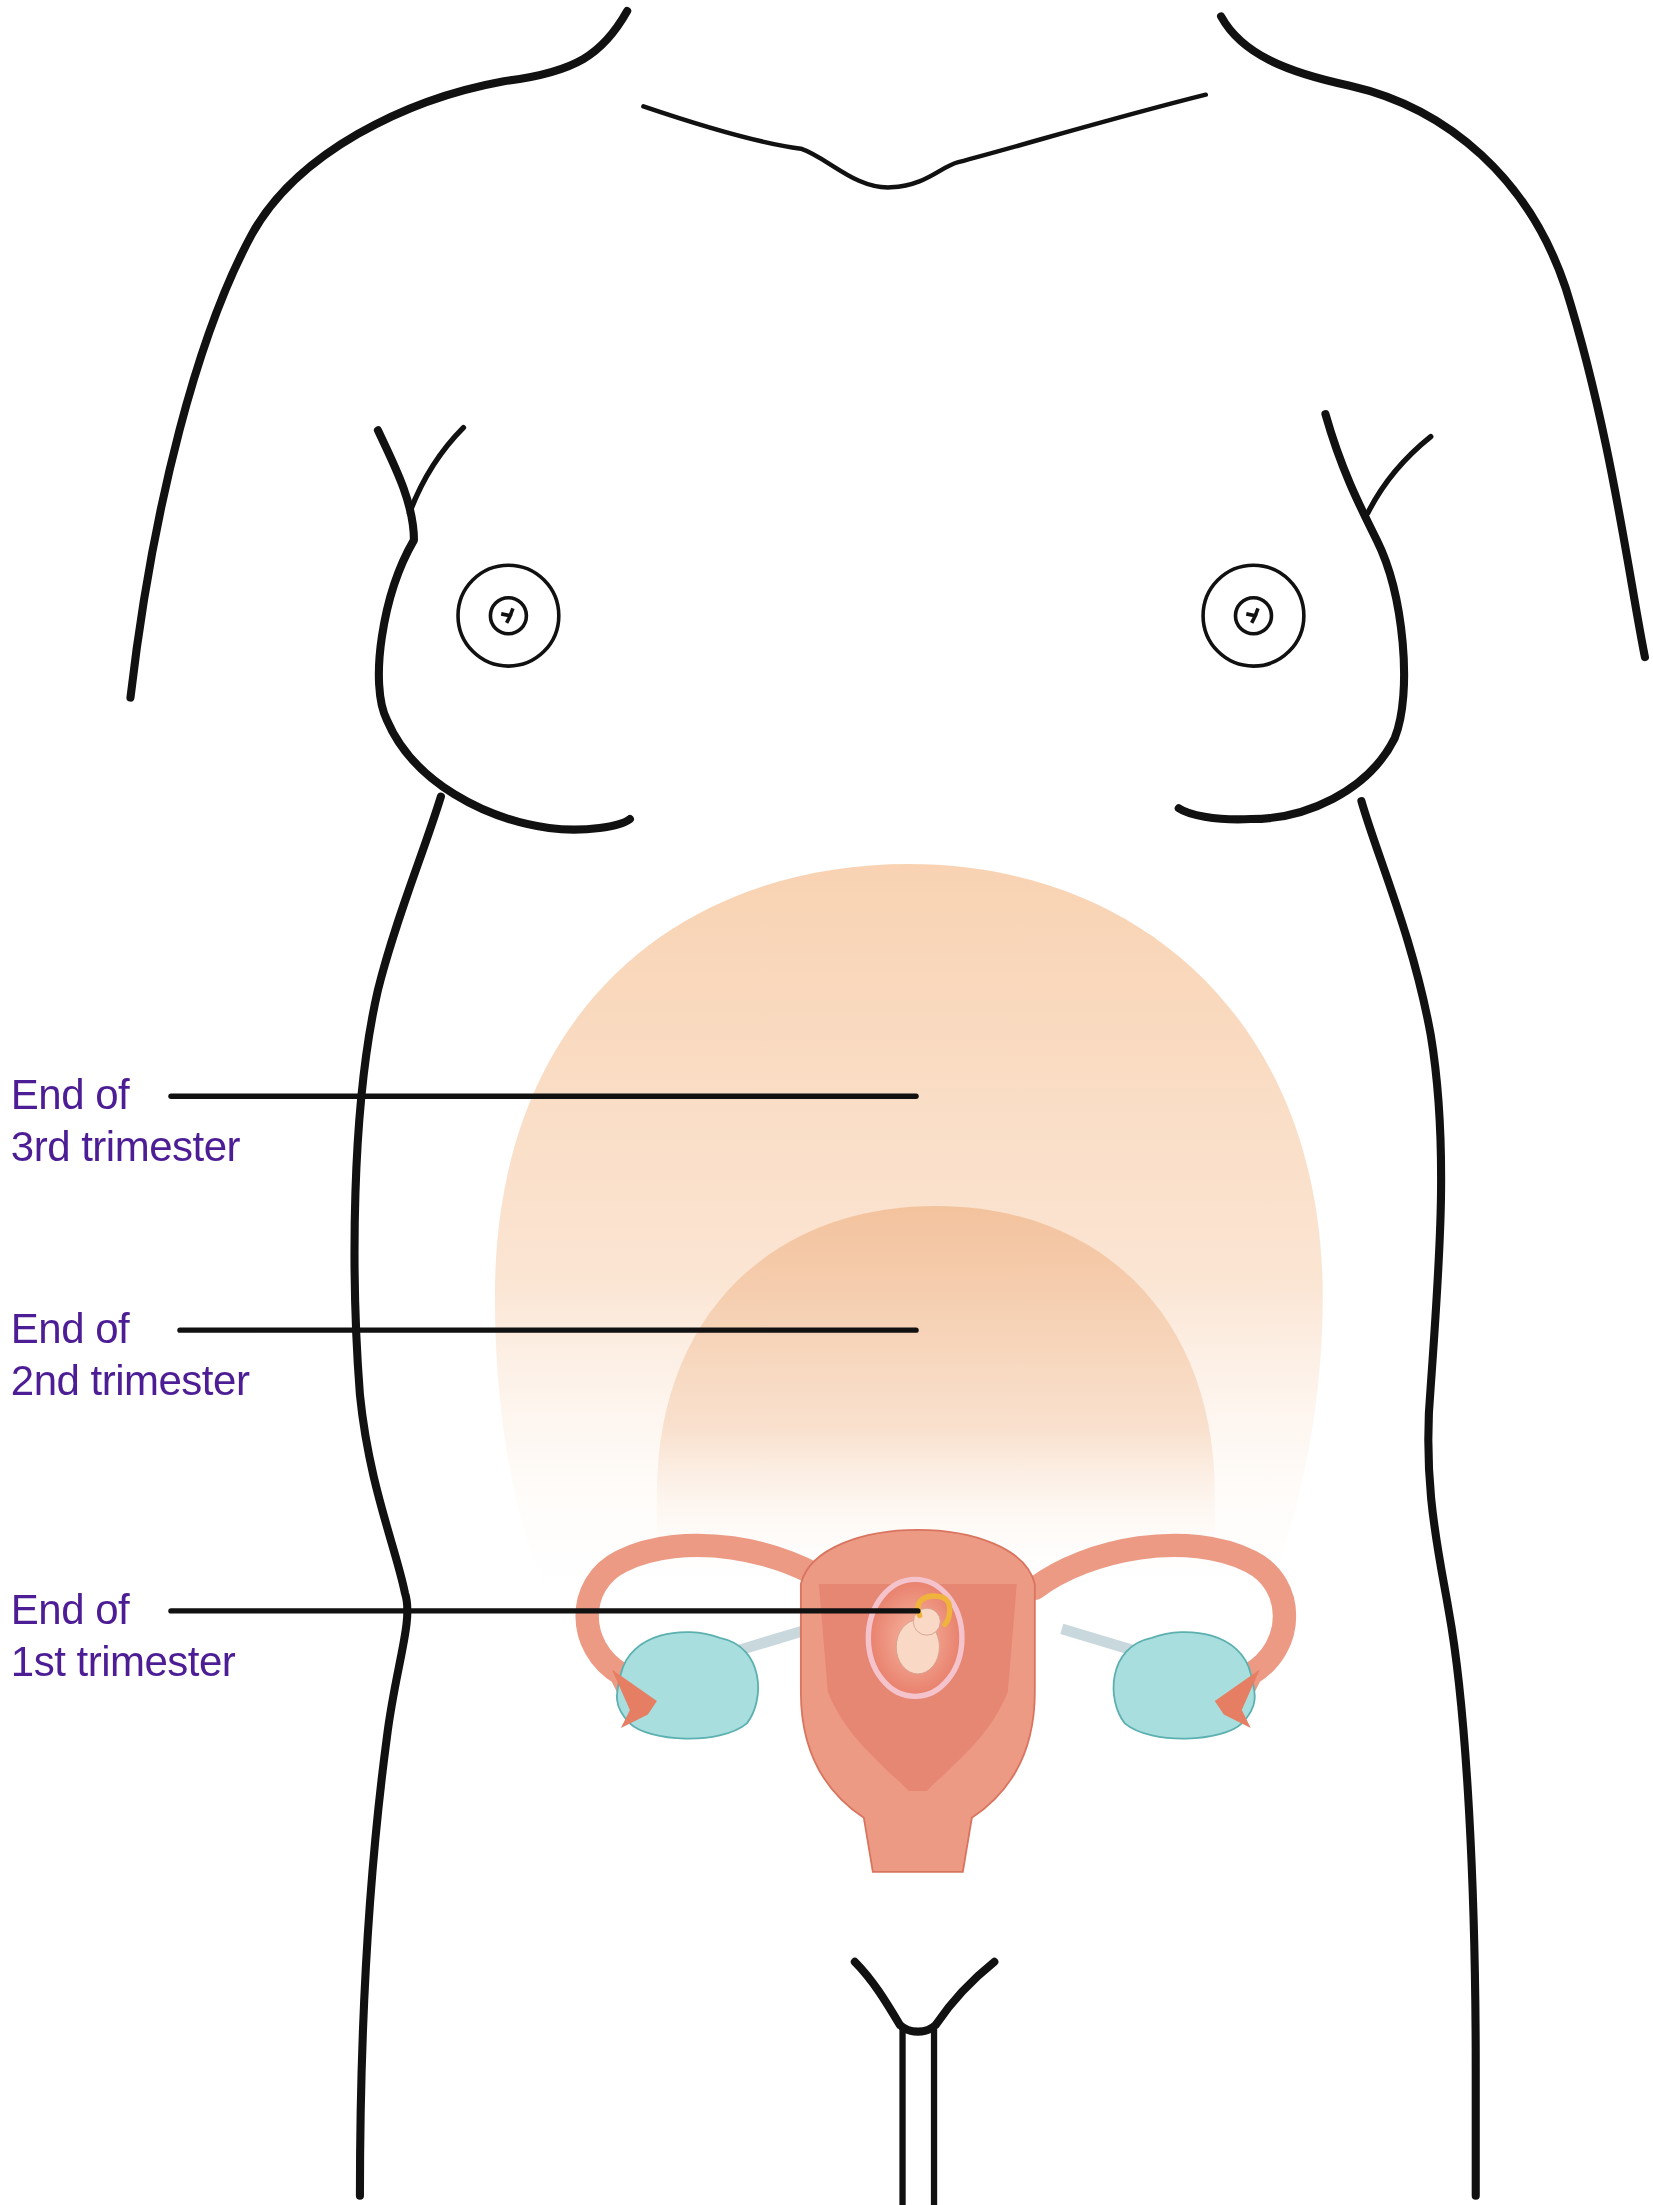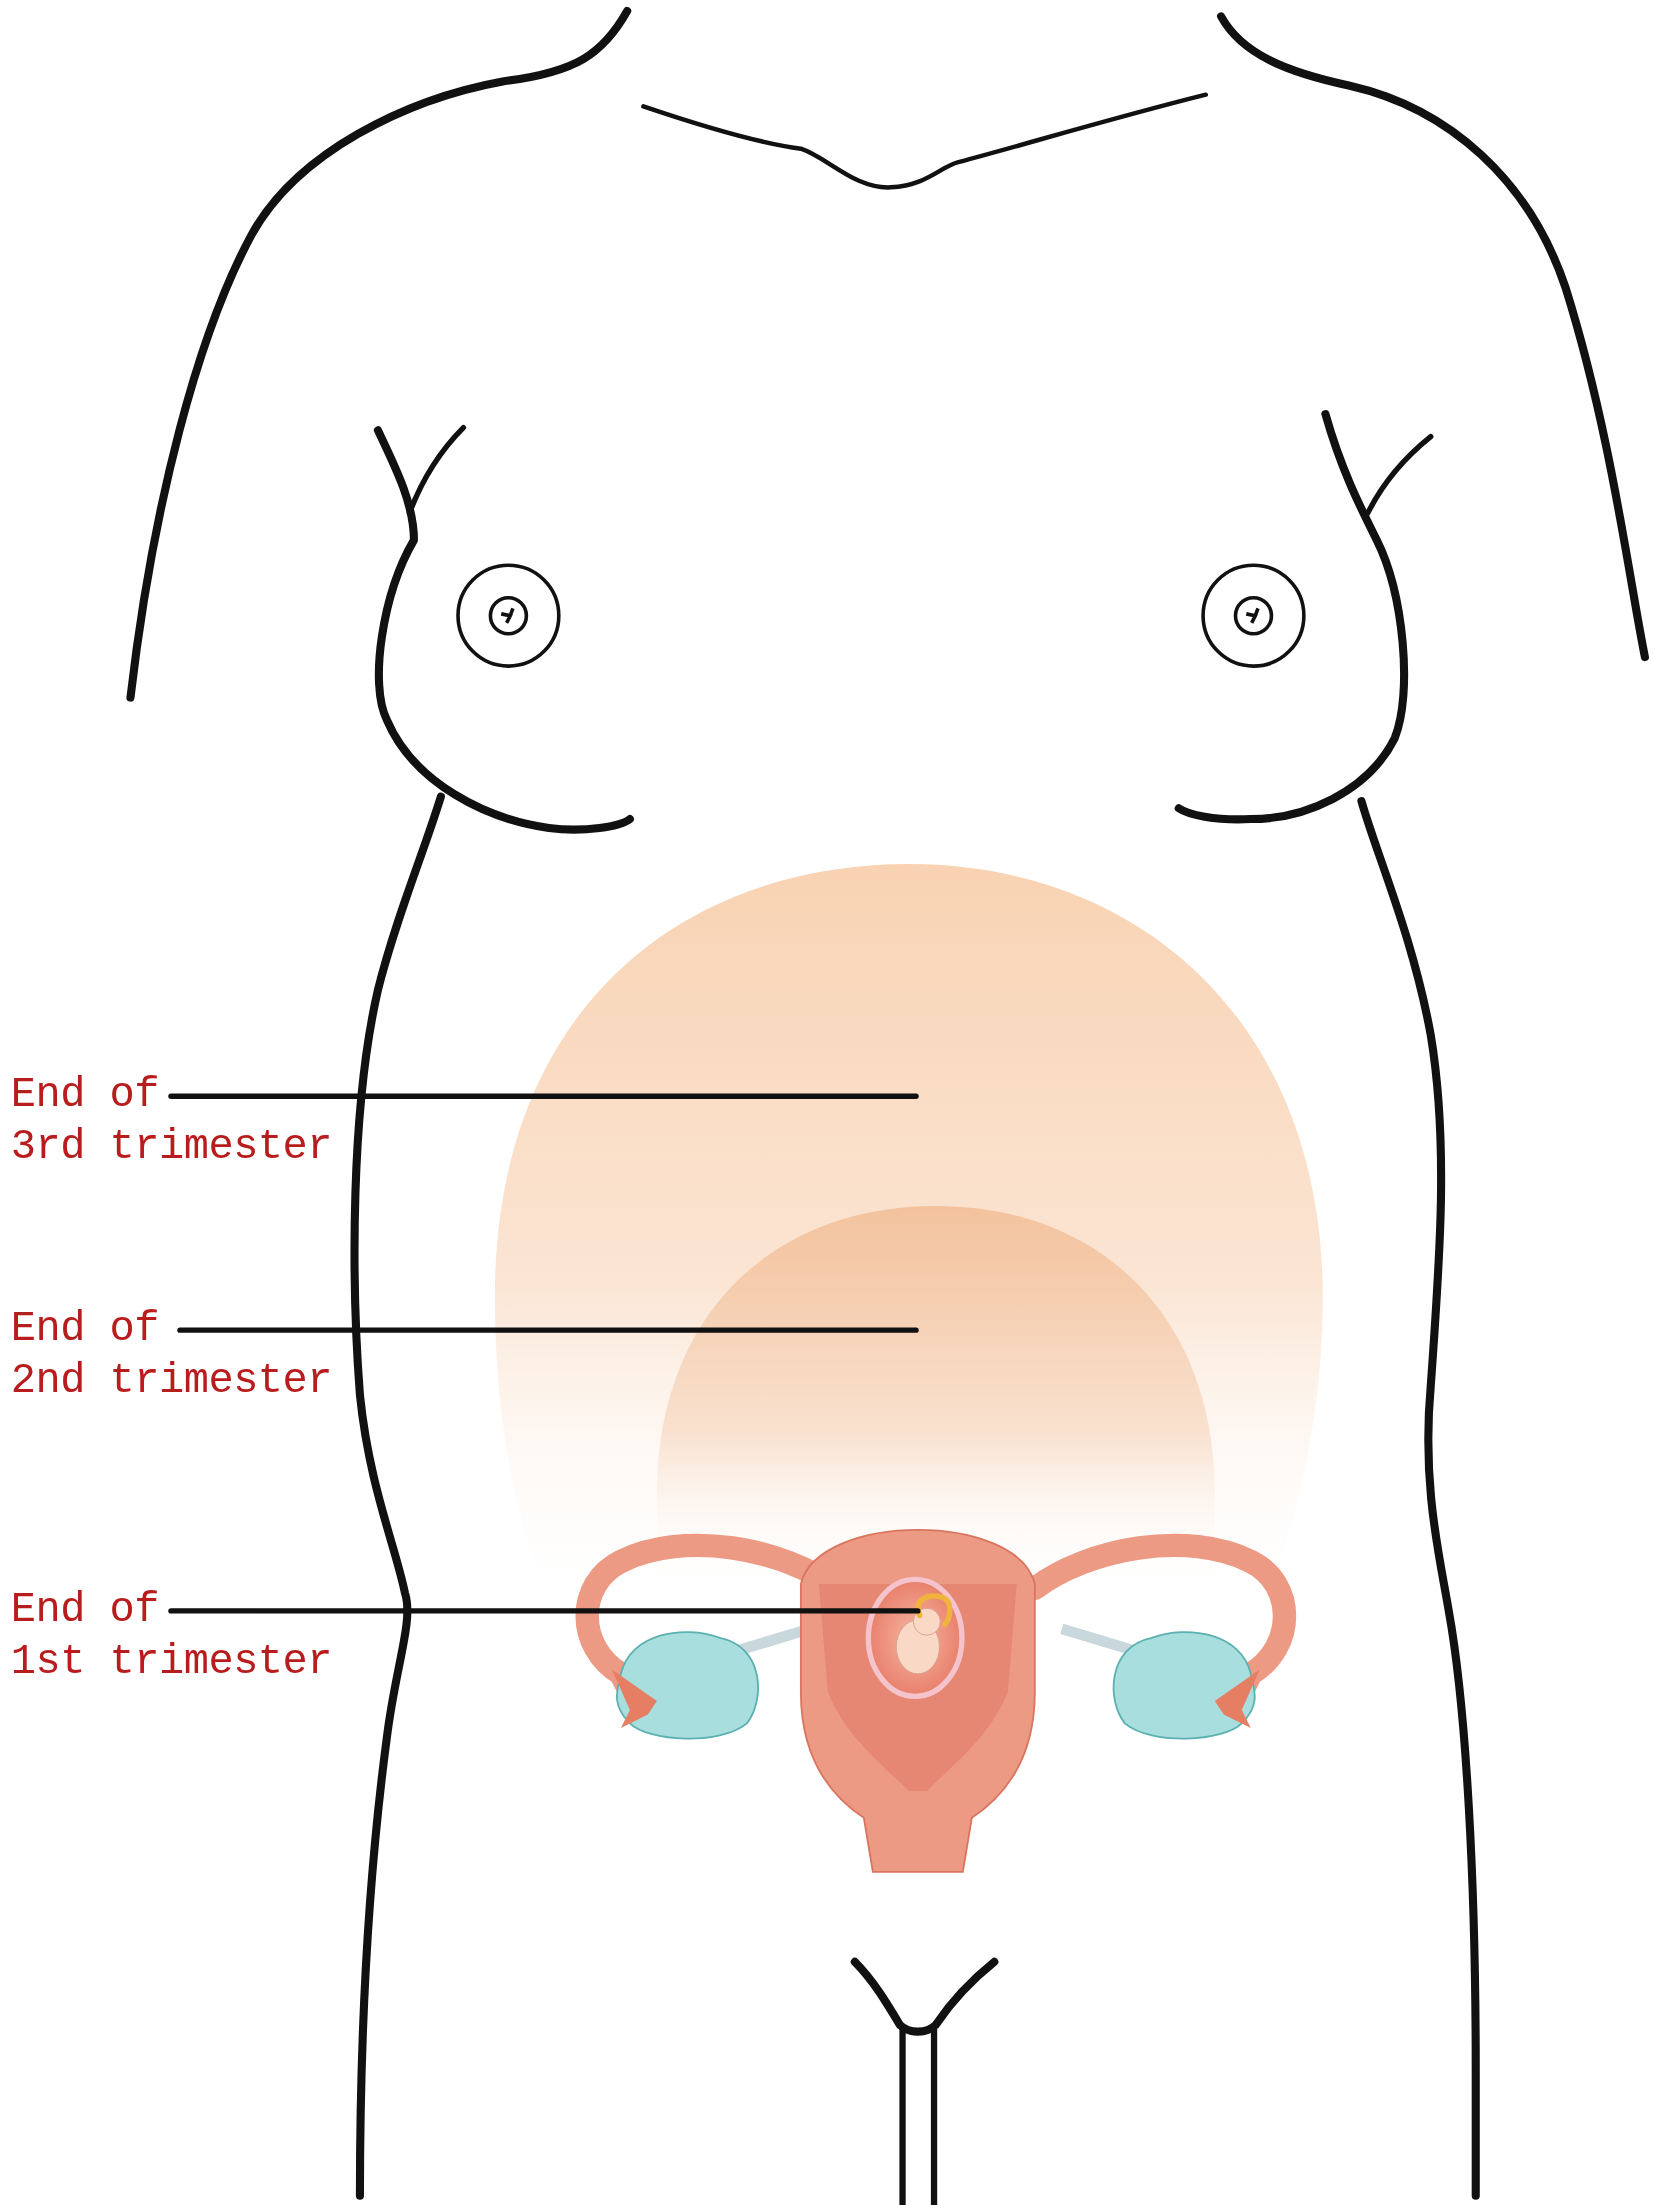--- a/index.html
+++ b/index.html
@@ -1,18 +1,18 @@
 <!DOCTYPE html>
 <html style="font-size:14.4px"><head>
 <meta charset="utf-8">
 <style>
   html, body { margin:0; padding:0; background:#ffffff; }
   body { width:1653px; height:2205px; position:relative; overflow:hidden; font-family:"Liberation Sans", sans-serif; }
   svg.art { position:absolute; left:0; top:0; }
-  .label { position:absolute; font-size:42px; line-height:52px; color:#b91c1c; letter-spacing:-0.5px;font-family:Liberation Mono, monospace; }
+  .label { position:absolute; font-size:42px; line-height:52px; color:#4c1d95; letter-spacing:-0.5px; }
 </style>
 </head>
 <body>
 
 <svg class="art" width="1653" height="2205" viewBox="0 0 1837 2450">
   <defs>
     <linearGradient id="g3" x1="0" y1="0" x2="0" y2="1">
       <stop offset="0" stop-color="#f8d0ae" stop-opacity="0.95"></stop>
       <stop offset="0.55" stop-color="#fae0cb" stop-opacity="0.85"></stop>
       <stop offset="1" stop-color="#ffffff" stop-opacity="0"></stop>

